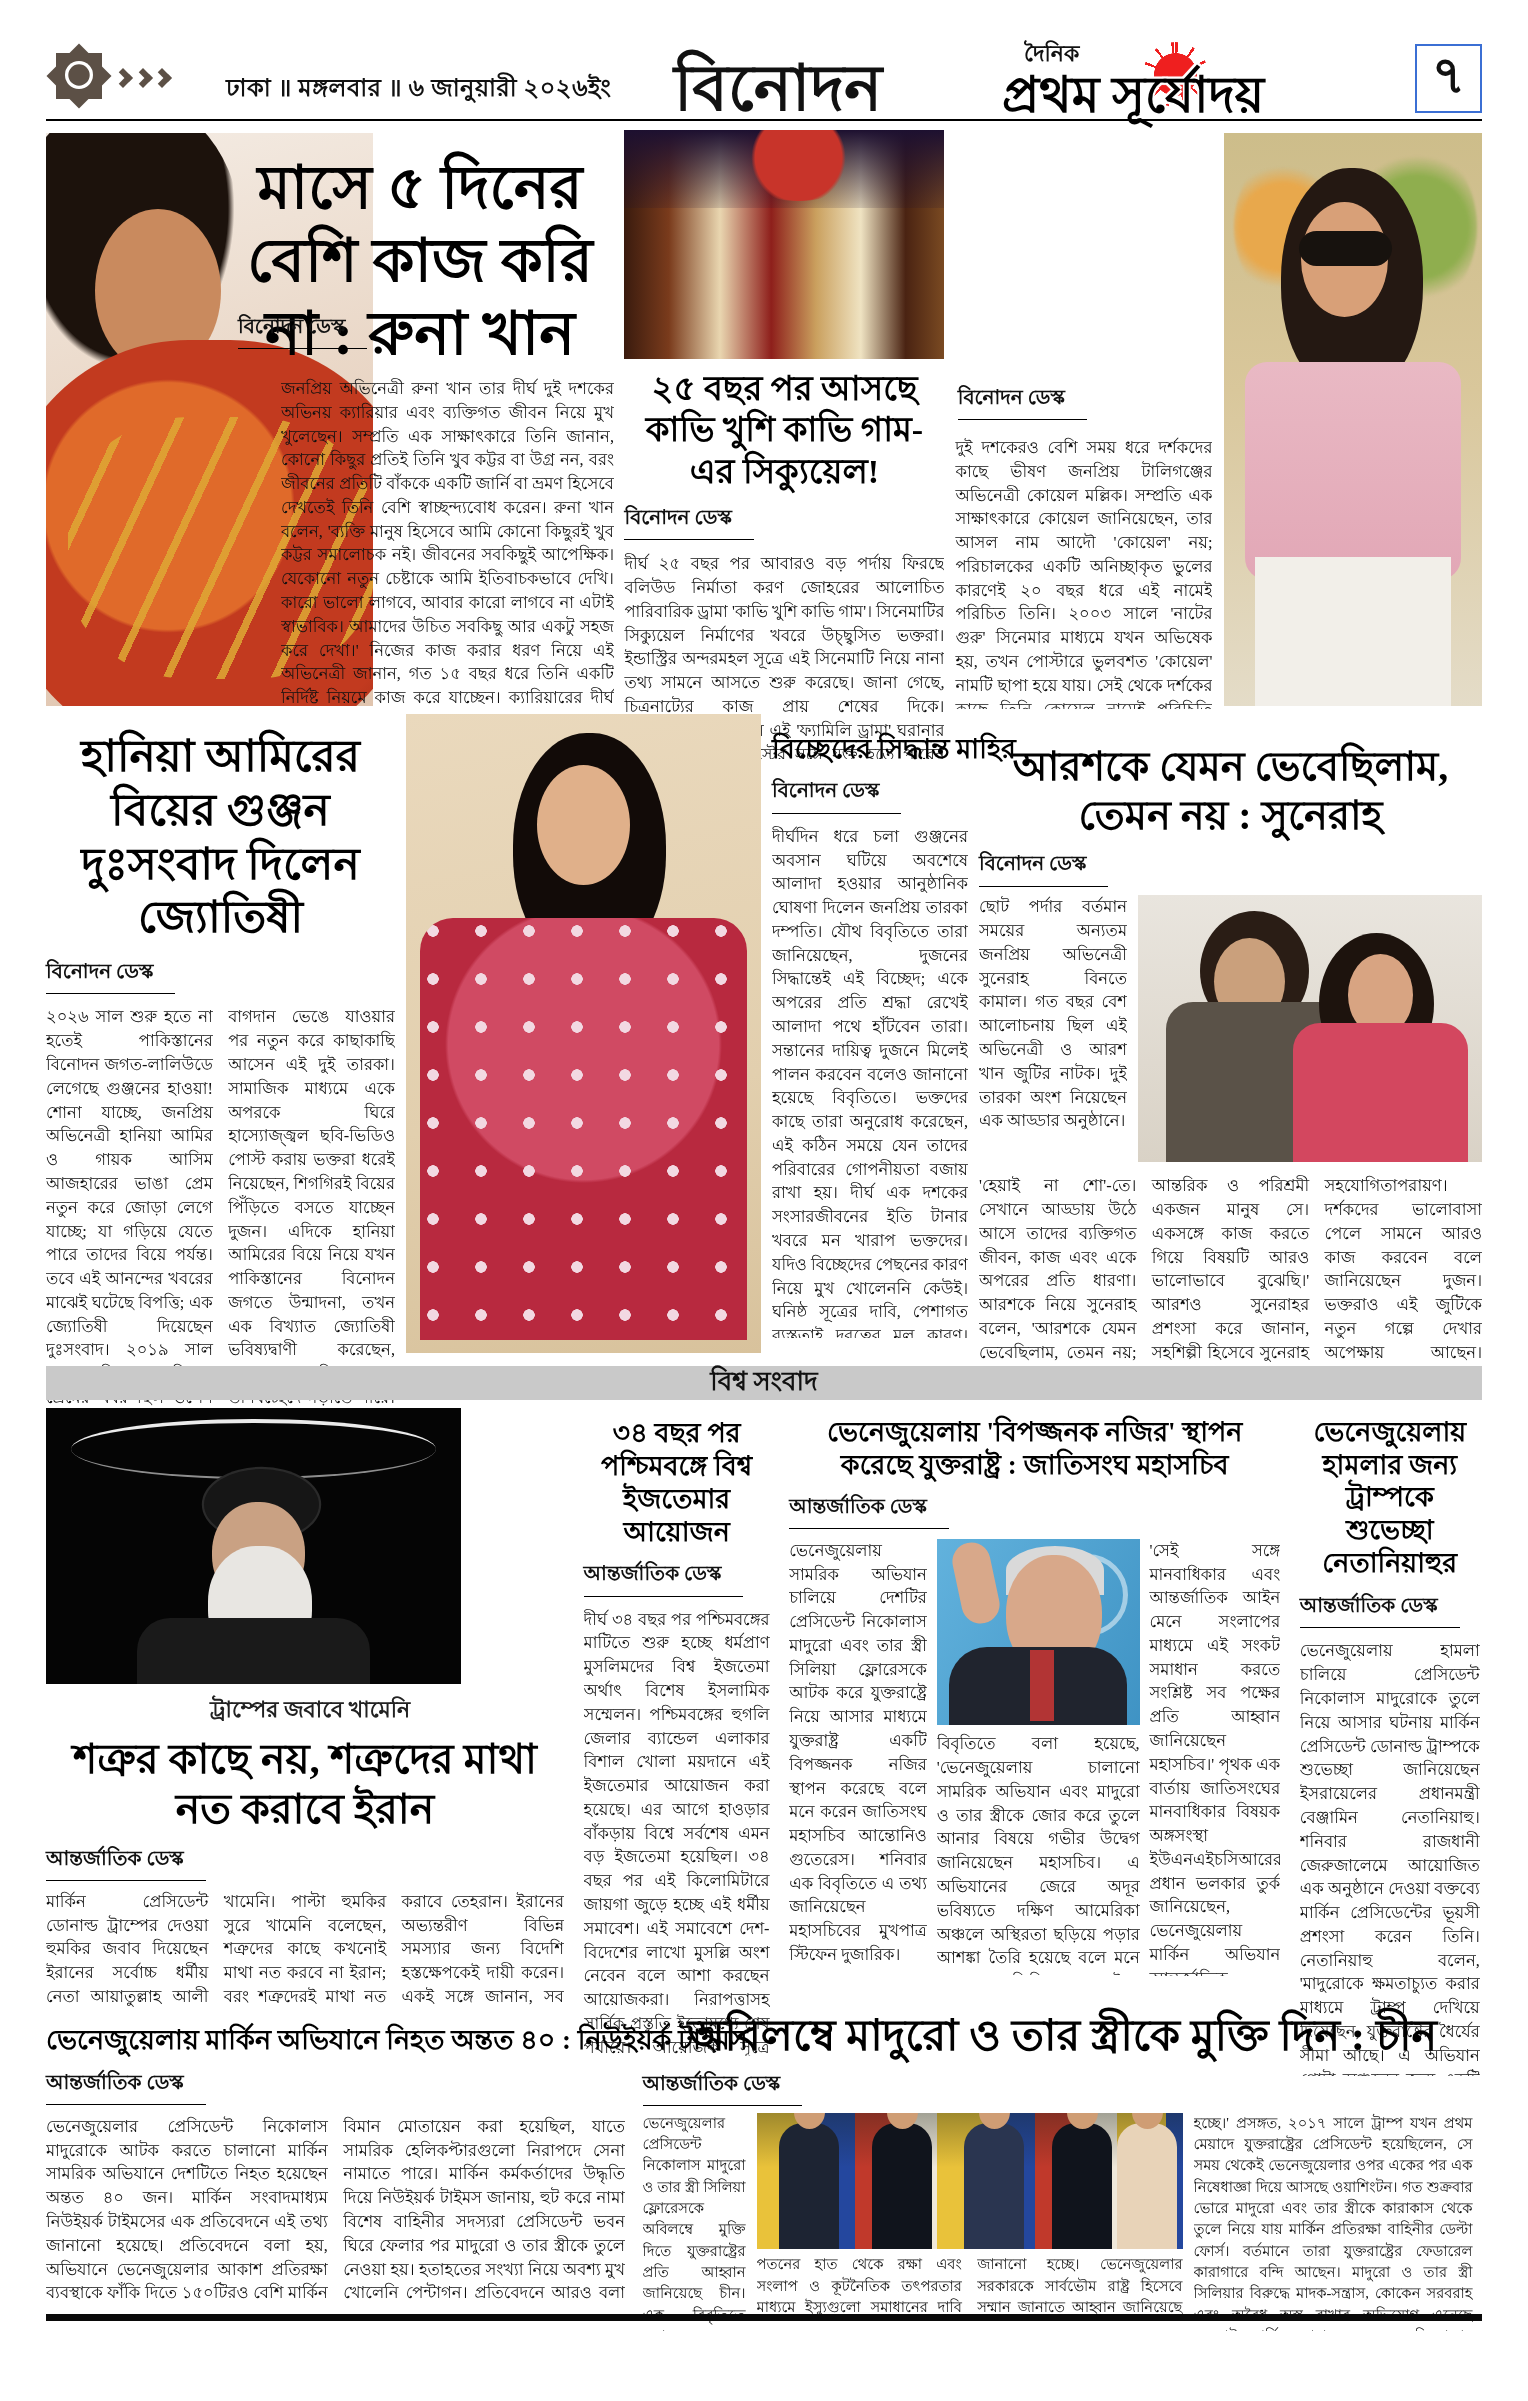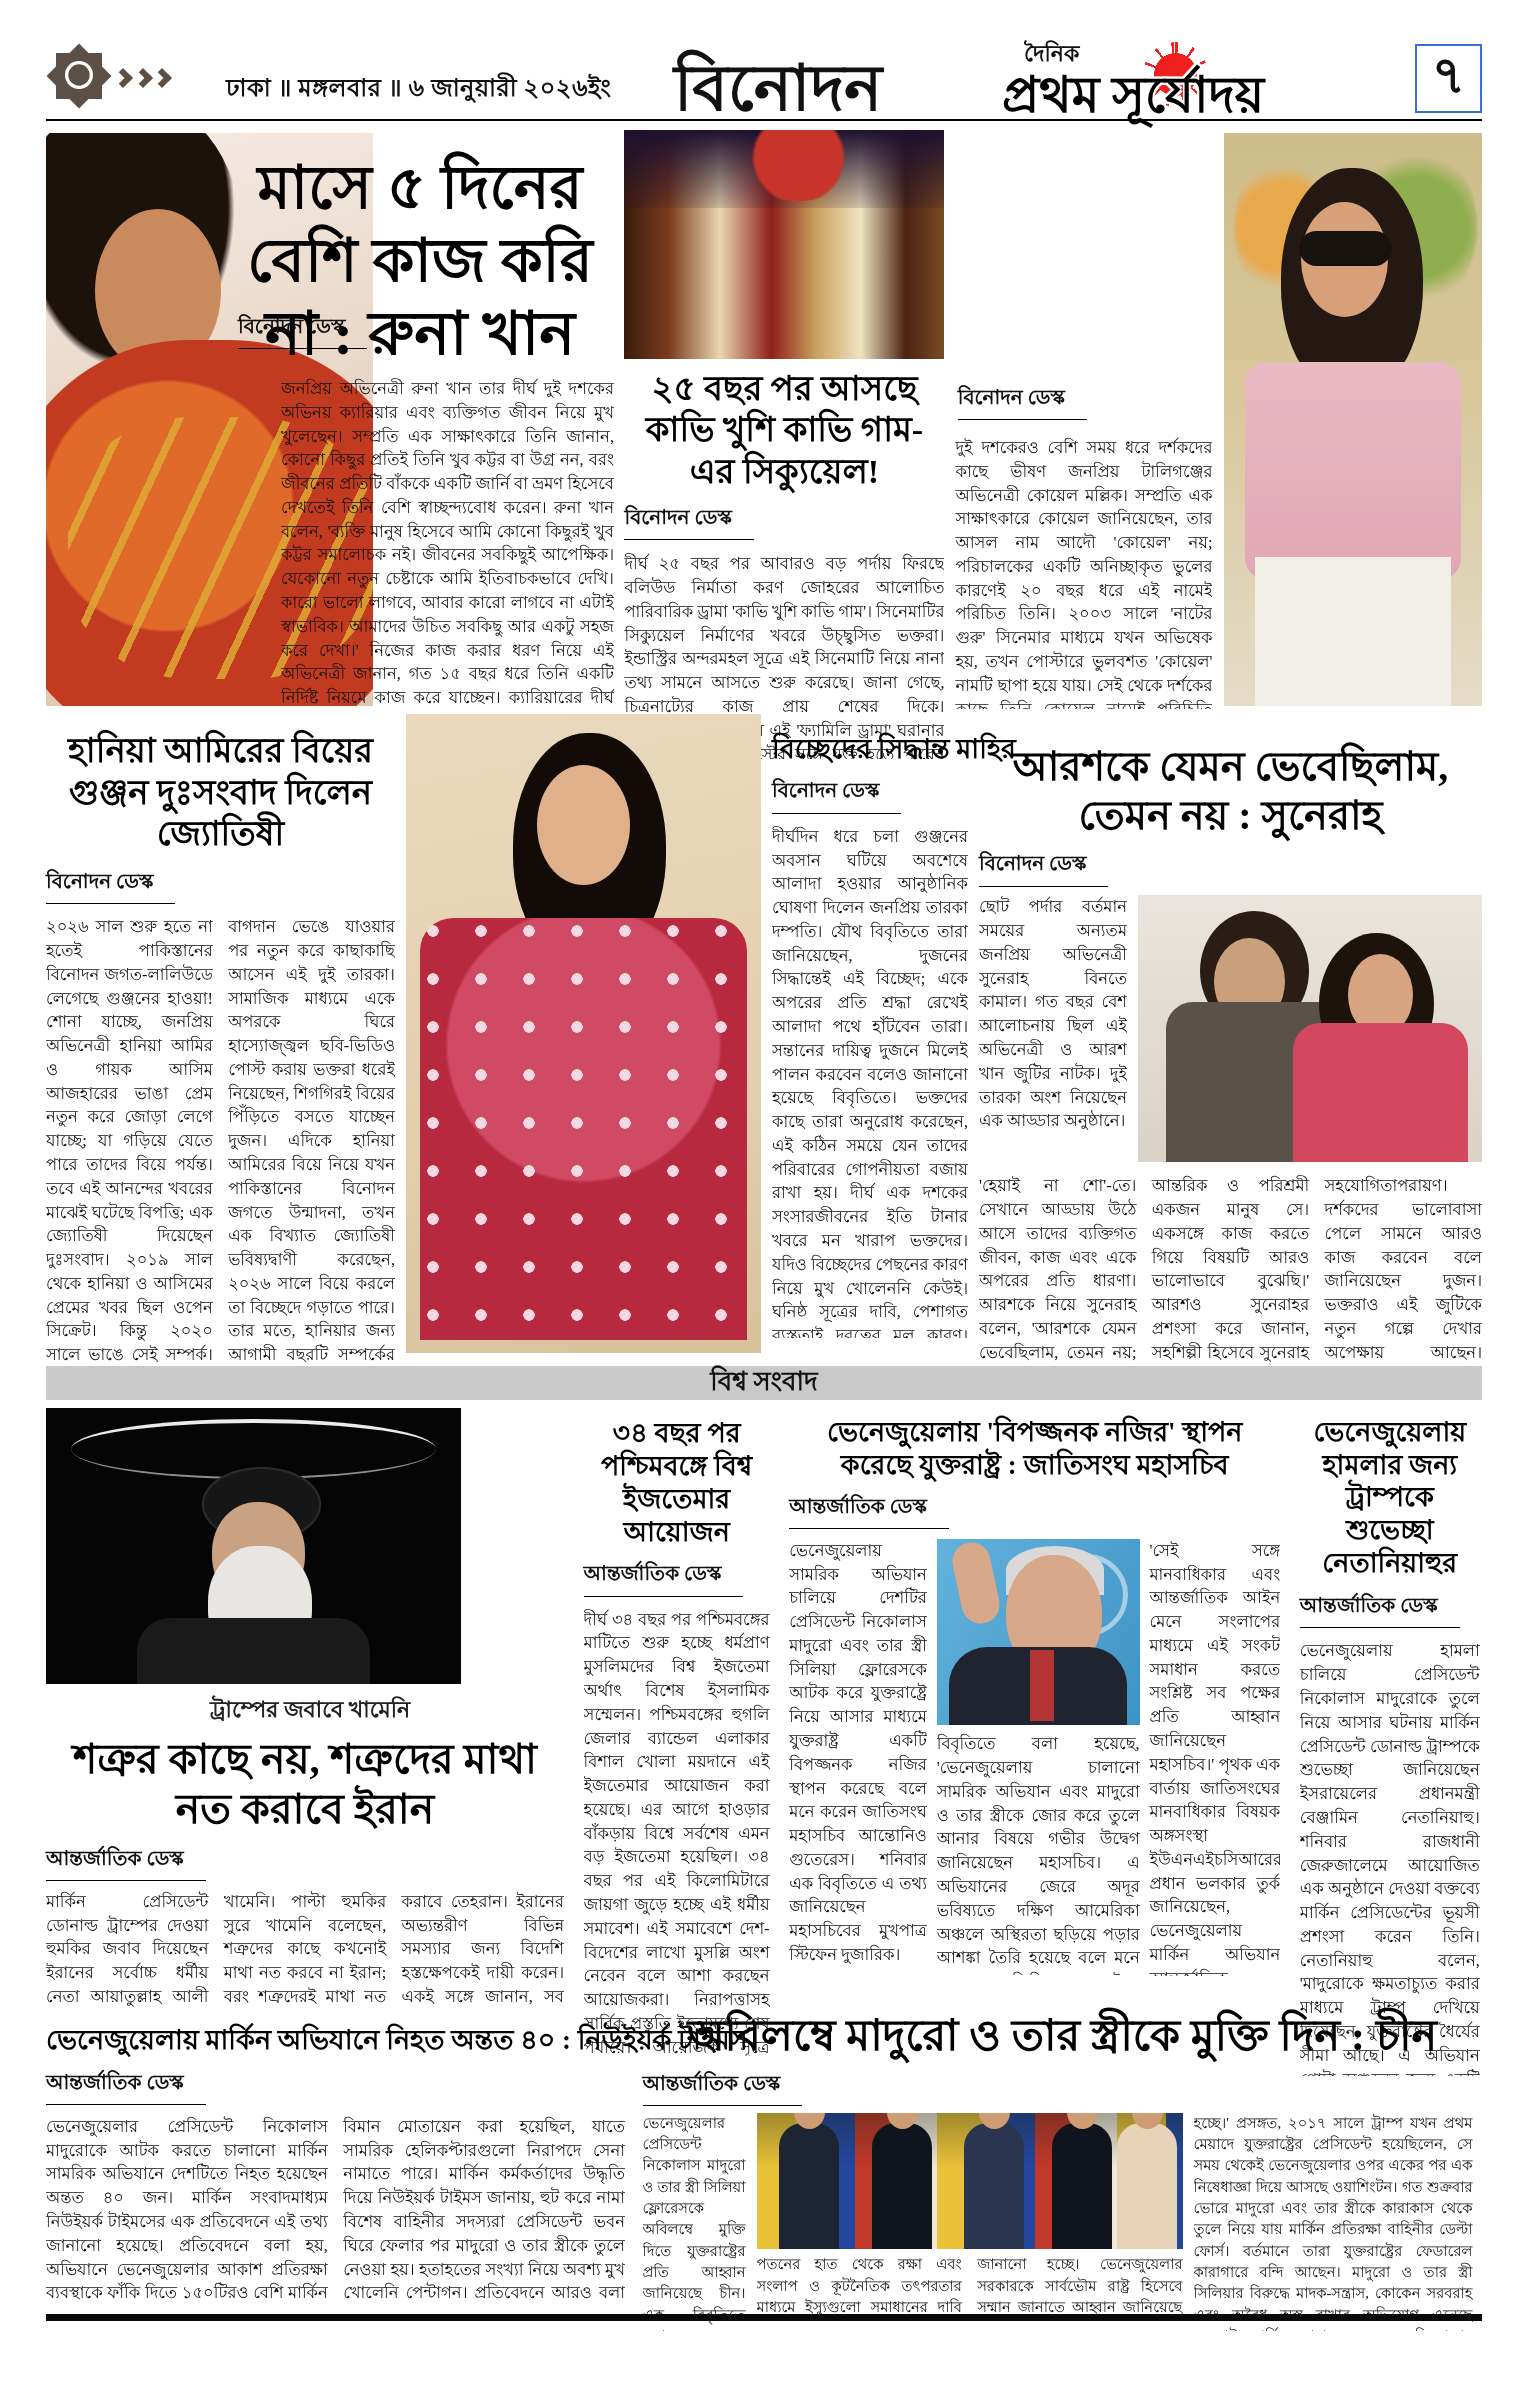--- a/index.html
+++ b/index.html
@@ -98,21 +98,21 @@
   #zoneB .byline-wrap { margin-top:9.8px; }
   #zoneB .body-text { margin-top:12px; height:207px; }
   #zoneC { position:relative; width:527px; height:579px; }
   #zoneC .headline { position:absolute; left:0; top:22px; width:257px; font-size:45px; }
   #zoneC .byline-wrap { position:absolute; left:2.2px; top:252px; }
   #zoneC .body-text { position:absolute; left:0; top:306px; width:257px; height:273px; }
   #zoneC .photo { position:absolute; right:0; top:3.3px; width:258px; height:573px; }
 
   
   #zoneD { position:relative; width:349px; height:644px; }
-  #zoneD .headline { font-size:34px; margin-top:16.4px; }
+  #zoneD .headline { font-size:44px; margin-top:16.4px; }
   #zoneD .byline-wrap { margin-top:11px; }
   #zoneD .body-text { margin-top:11px; height:480px; }
   #ph-hania { width:355px; height:639px; }
   #zoneE { position:relative; width:196px; height:644px; }
   #zoneE .headline { font-size:27px; margin-top:18.6px; white-space:nowrap; }
   #zoneE .byline-wrap { margin-top:9.8px; }
   #zoneE .body-text { margin-top:11px; height:513px; }
   #zoneF { position:relative; width:503px; height:644px; }
   #zoneF .headline { font-size:40px; margin-top:29px; }
   #zoneF .byline-wrap { margin-top:7.6px; }

